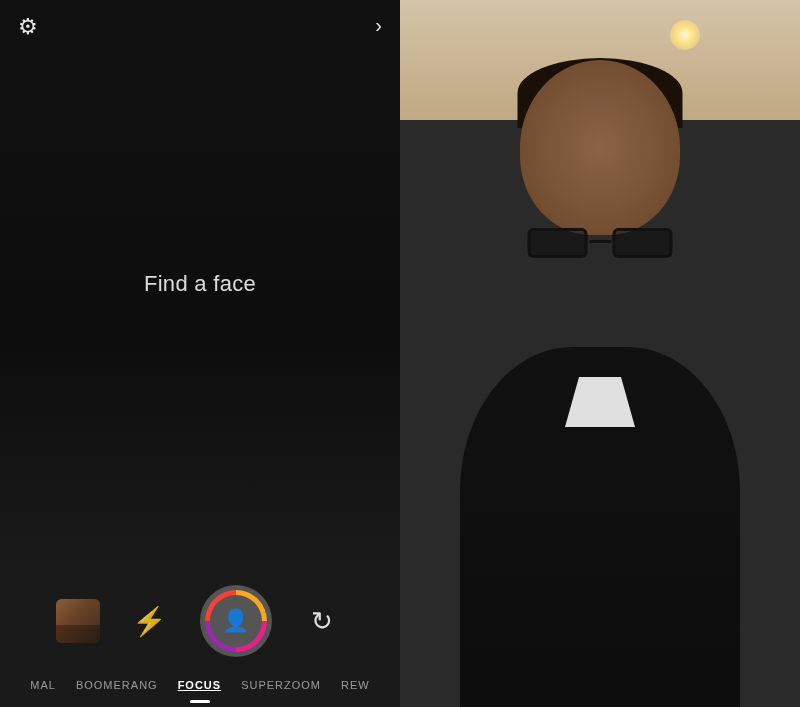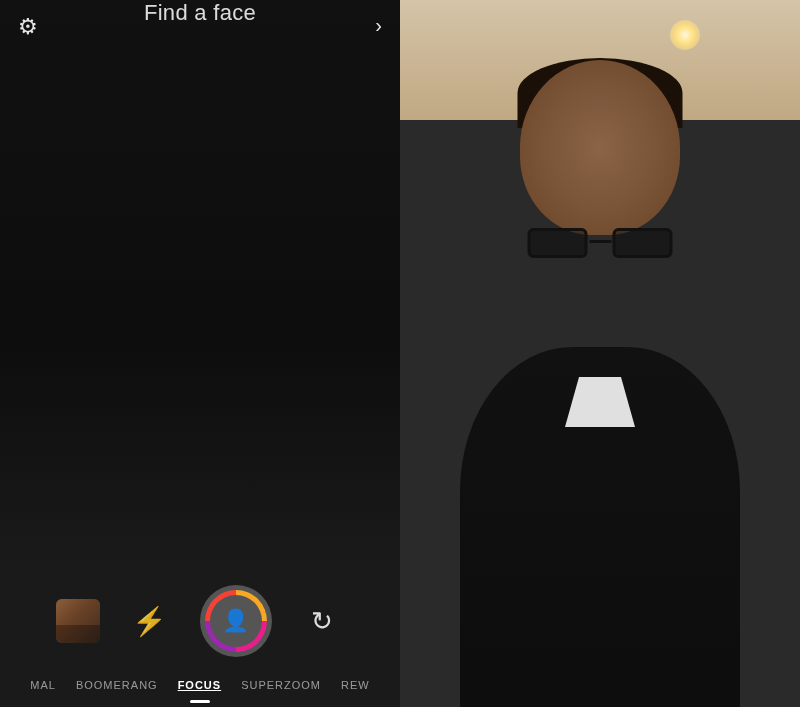--- a/index.html
+++ b/index.html
@@ -22,20 +22,21 @@
       position: relative;
       display: flex;
       flex-direction: column;
     }
 
     .camera-dark-area {
       flex: 1;
       background: linear-gradient(180deg, #111 0%, #0d0d0d 60%, #1a1a1a 100%);
       position: relative;
       display: flex;
+      align-items: center;
       justify-content: center;
     }
 
     .find-face-text {
       color: rgba(255,255,255,0.85);
       font-size: 22px;
       font-weight: 300;
       letter-spacing: 0.3px;
     }
 

